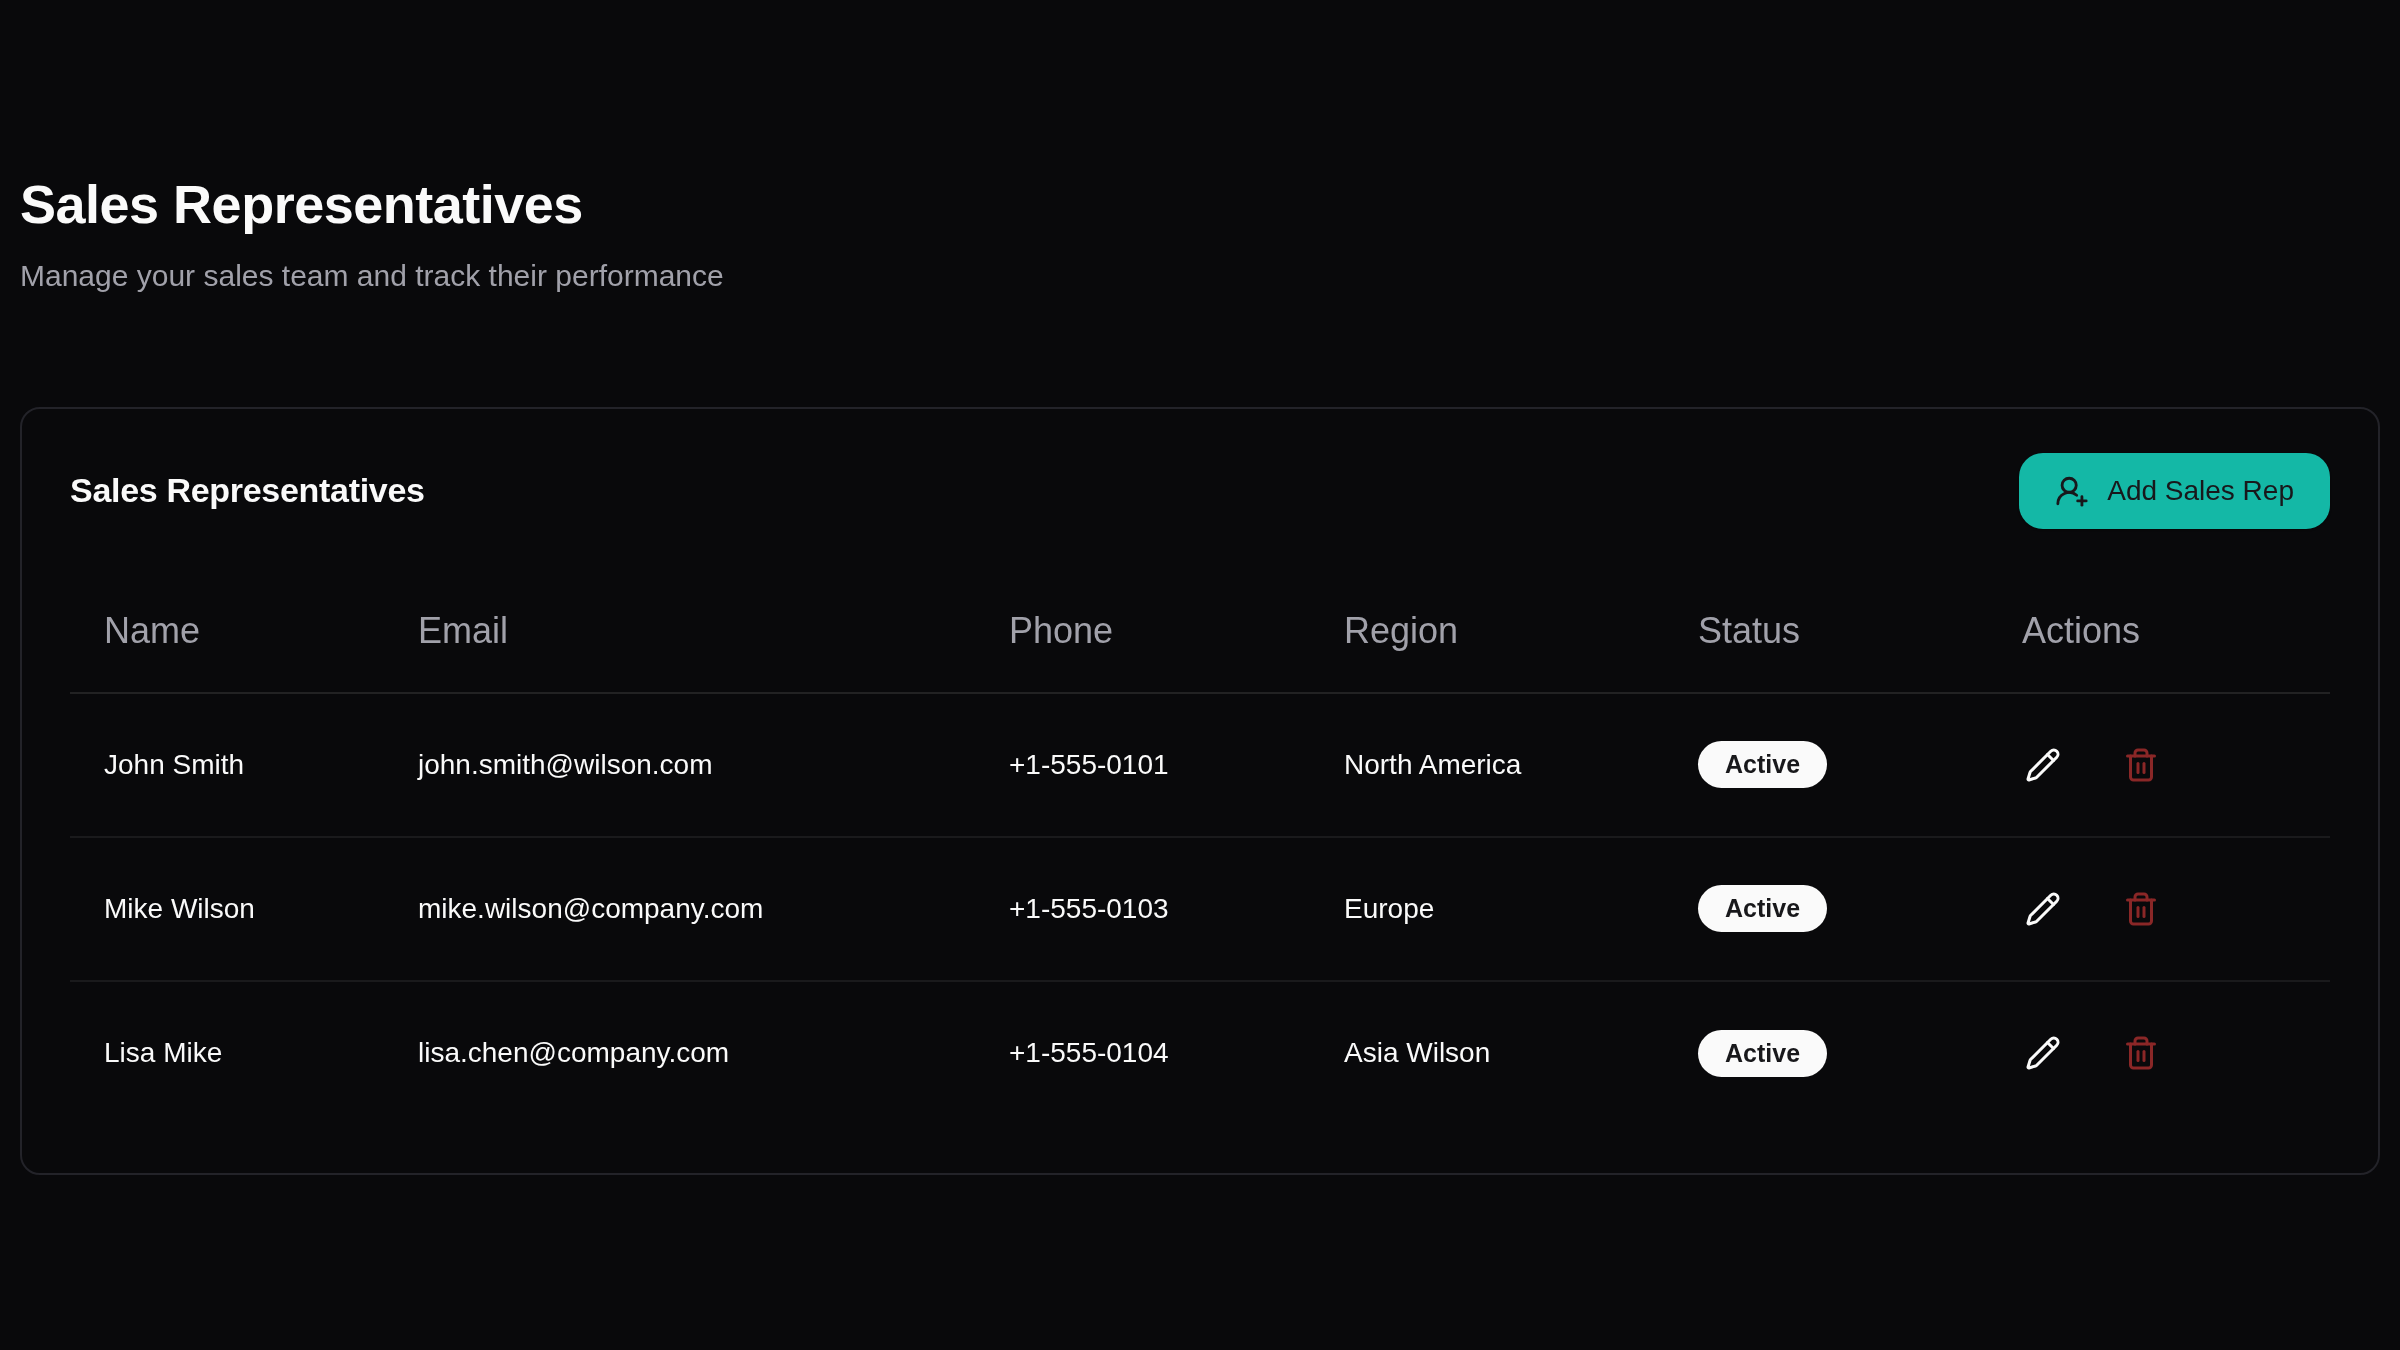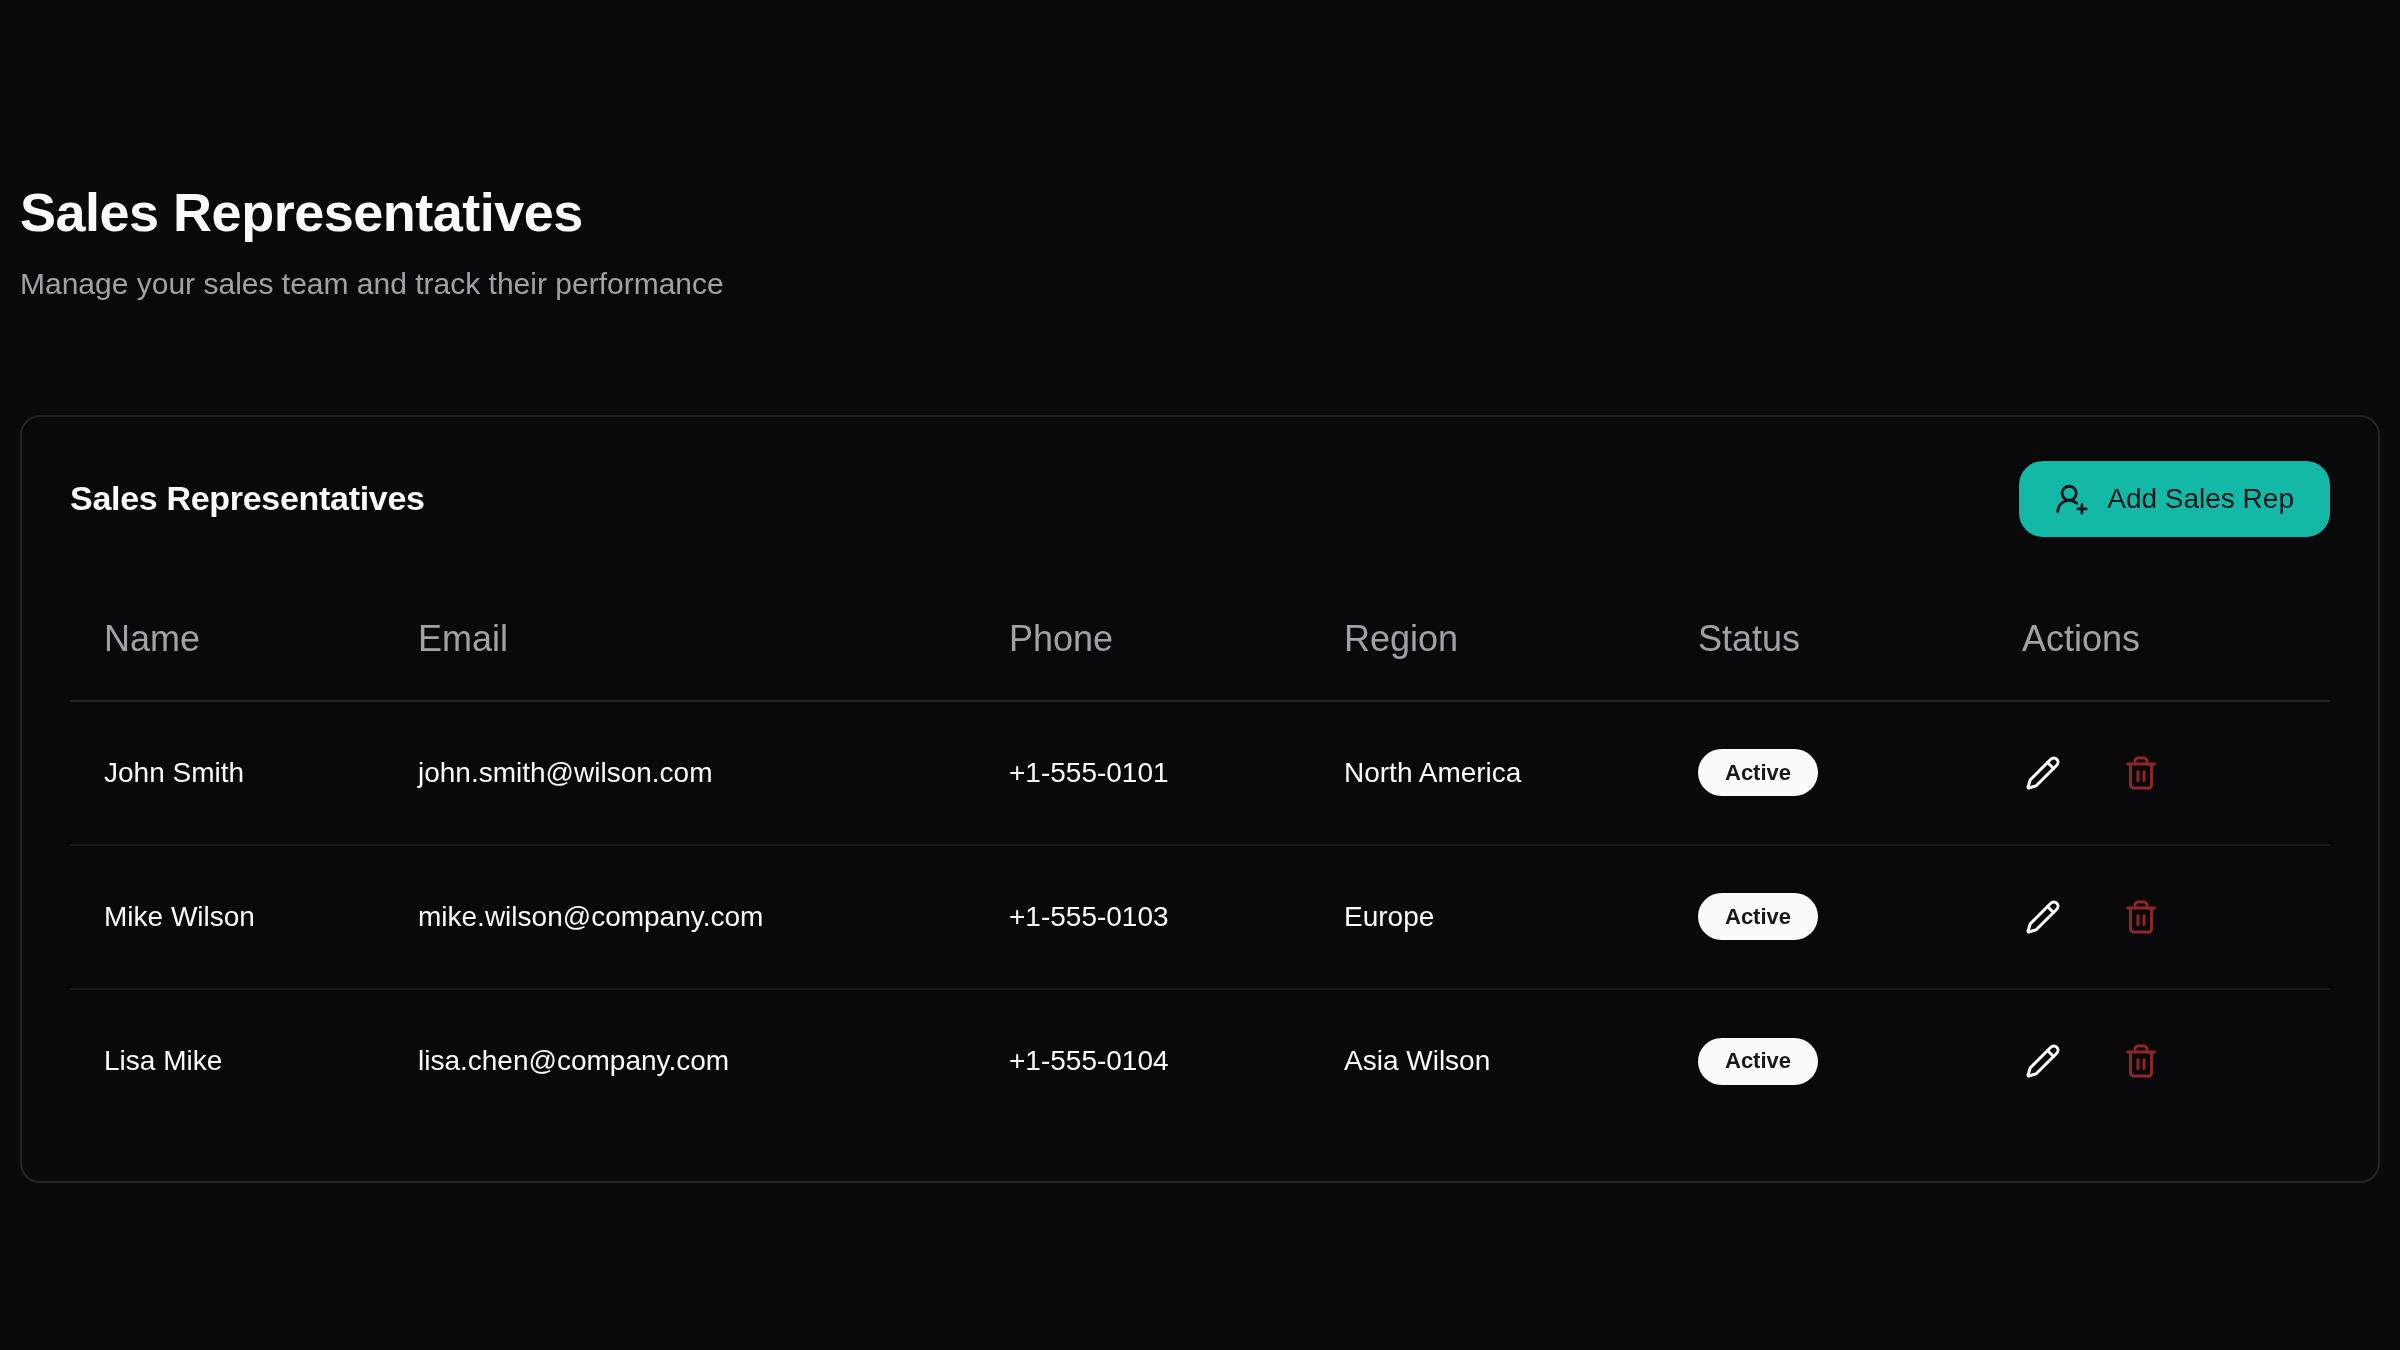--- a/index.html
+++ b/index.html
@@ -3,21 +3,21 @@
 <meta charset="utf-8">
 <style>
   * { margin: 0; padding: 0; box-sizing: border-box; }
   html, body { width: 2400px; height: 1350px; overflow: hidden; }
   body {
     background: #09090b;
     font-family: "Liberation Sans", "DejaVu Sans", sans-serif;
     color: #fafafa;
     -webkit-font-smoothing: antialiased;
   }
-  .app { padding: 8px 20px; }
+  .app { padding: 0 20px; }
 
   
   .page-header { padding-top: 172px; }
   .page-title {
     font-size: 54px;
     font-weight: 700;
     letter-spacing: -0.5px;
     color: #fafafa;
     line-height: 1.2;
   }
@@ -101,21 +101,21 @@
 
   .status-badge {
     display: inline-flex;
     align-items: center;
     justify-content: center;
     height: 47px;
     padding: 0 27px;
     border-radius: 999px;
     background: #fafafa;
     color: #18181b;
-    font-size: 22px;
+    font-size: 25px;
     font-weight: 600;
   }
 
   .actions-cell-inner { display: flex; align-items: center; gap: 56px; }
   .icon-btn {
     width: 42px;
     height: 42px;
     display: inline-flex;
     align-items: center;
     justify-content: center;

